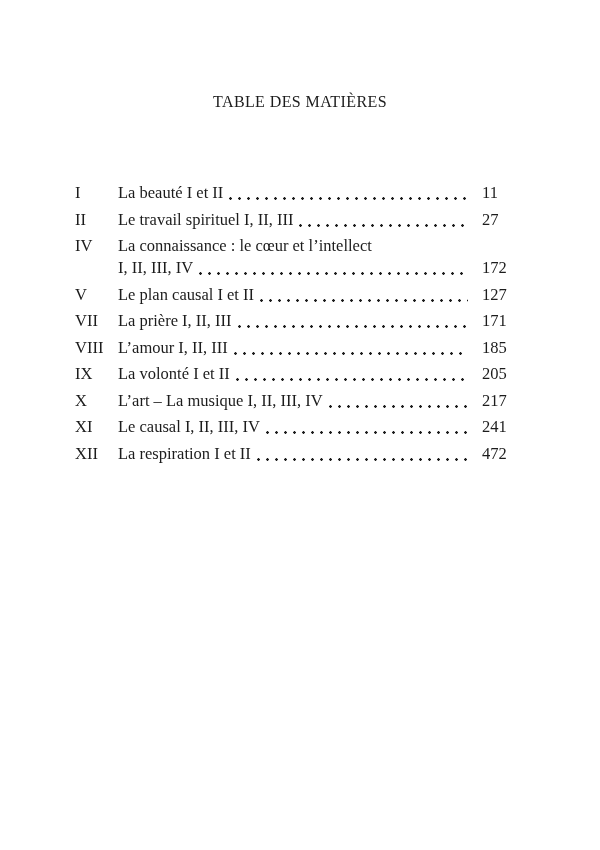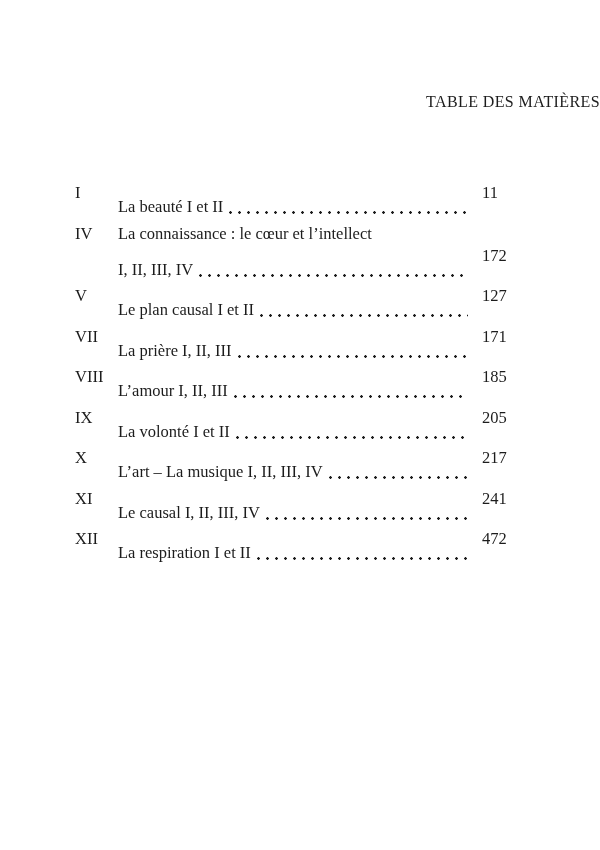--- a/index.html
+++ b/index.html
@@ -14,21 +14,21 @@
     background: #ffffff;
     color: #1c1c1c;
     font-family: "Liberation Serif", "DejaVu Serif", serif;
     overflow: hidden;
   }
   .title {
     position: absolute;
     top: 93px;
     left: 0;
     width: 100%;
-    text-align: right;
+    text-align: center;
     font-size: 16px;
     font-weight: normal;
     letter-spacing: 0.4px;
     margin: 0;
   }
   .toc {
     position: absolute;
     top: 182px;
     left: 75px;
     width: 433px;
@@ -49,21 +49,20 @@
   }
   .line {
     display: block;
   }
   .line-last {
     display: flex;
   }
   .line-text {
     flex: none;
     white-space: pre;
-    margin-top: 14px;
   }
   .leader {
     flex: 1;
     min-width: 10px;
     margin-left: 3px;
     margin-right: 14px;
     background-image: radial-gradient(circle, #1c1c1c 1.15px, rgba(28,28,28,0) 1.5px);
     background-size: 9px 9px;
     background-repeat: repeat-x;
     background-position: left 0 bottom 1px;
@@ -80,20 +79,30 @@
 <div class="page">
   <h1 class="title">TABLE DES MATIÈRES</h1>
   <div class="toc" id="toc">
       <div class="entry">
         <span class="numeral">I</span>
         <div class="content">
           <div class="line-last">
             <span class="line-text">La beauté I et II</span>
             <span class="leader"></span>
             <span class="pagenum">11</span>
+          </div>
+        </div>
+      </div>
+      <div class="entry">
+        <span class="numeral">II</span>
+        <div class="content">
+          <div class="line-last">
+            <span class="line-text">Le travail spirituel I, II, III</span>
+            <span class="leader"></span>
+            <span class="pagenum">27</span>
           </div>
         </div>
       </div>
       <div class="entry">
         <span class="numeral">IV</span>
         <div class="content">
           <div class="line">La connaissance : le cœur et l’intellect</div>
           <div class="line-last">
             <span class="line-text">I, II, III, IV</span>
             <span class="leader"></span>

